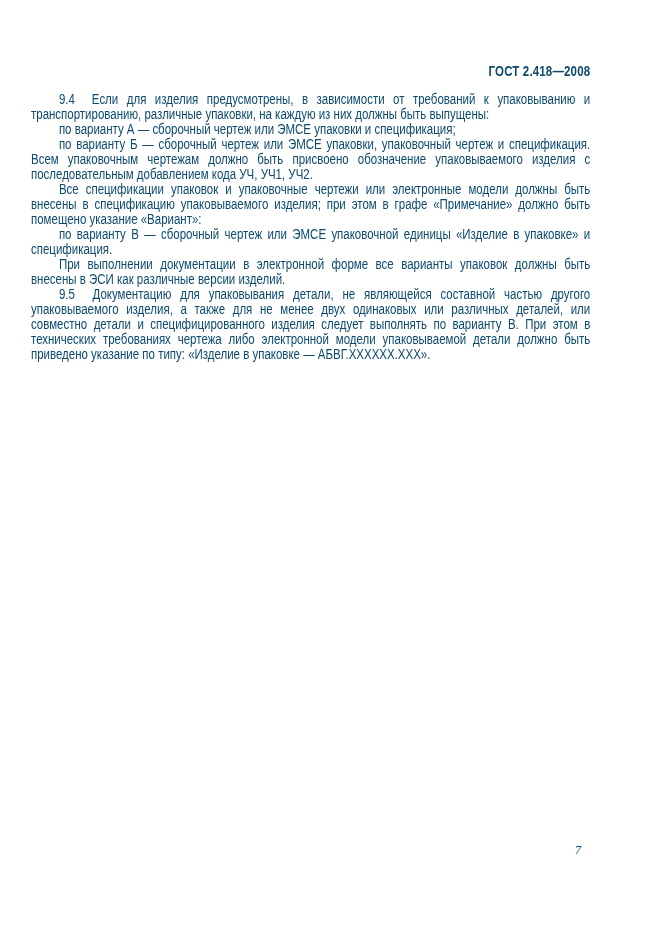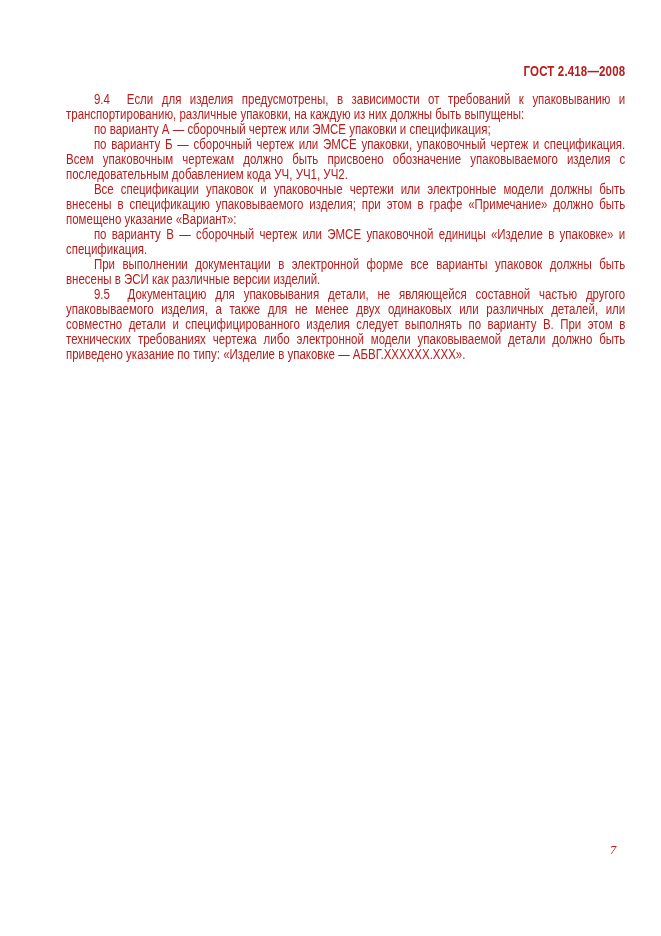--- a/index.html
+++ b/index.html
@@ -6,23 +6,22 @@
     margin: 0;
     padding: 0;
     background: #ffffff;
   }
   .page {
     position: relative;
     width: 613px;
     height: 936px;
     background: #ffffff;
     font-family: "Liberation Sans", sans-serif;
-    color: #b91c1c;
+    color: #0c4a6e;
     overflow: hidden;
-    margin-left: 35px;
   }
   
   .doc-header {
     position: absolute;
     top: 64px;
     left: 31px;
     width: 682px;
     transform: scaleX(0.82);
     transform-origin: left top;
     text-align: right;

